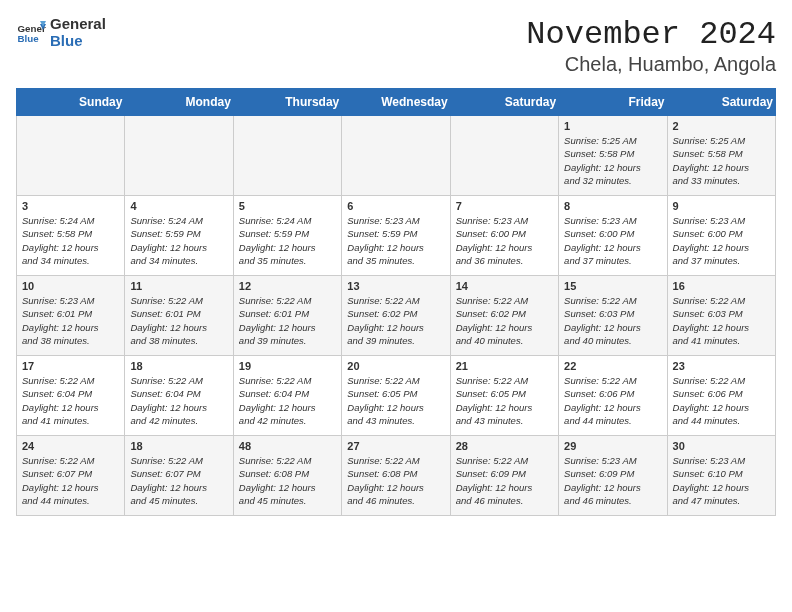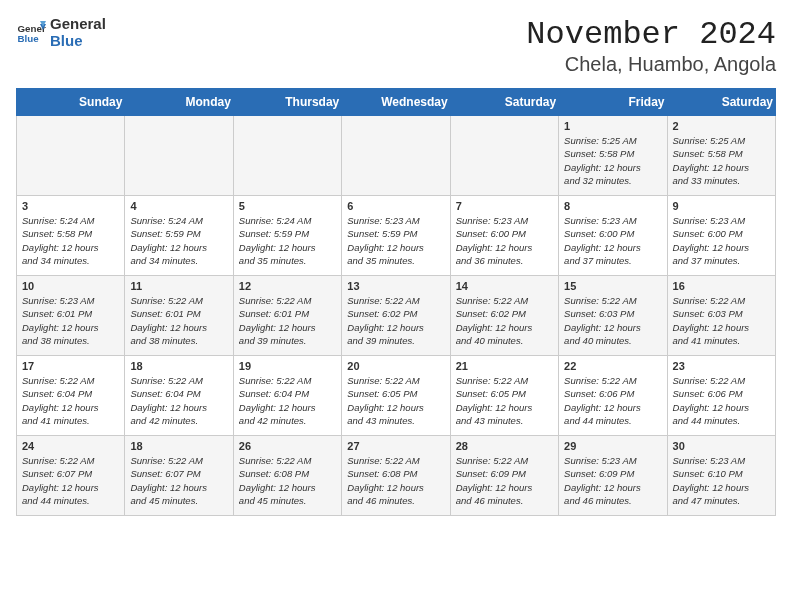--- a/index.html
+++ b/index.html
@@ -309,21 +309,21 @@
 and 44 minutes.</div>
         </td>
         <td>
           <span class="day-num">18</span>
           <div class="day-info" style="white-space: pre-line;">Sunrise: 5:22 AM
 Sunset: 6:07 PM
 Daylight: 12 hours
 and 45 minutes.</div>
         </td>
         <td>
-          <span class="day-num">26</span>
+          <span class="day-num">48</span>
           <div class="day-info" style="white-space: pre-line;">Sunrise: 5:22 AM
 Sunset: 6:08 PM
 Daylight: 12 hours
 and 45 minutes.</div>
         </td>
         <td>
           <span class="day-num">27</span>
           <div class="day-info" style="white-space: pre-line;">Sunrise: 5:22 AM
 Sunset: 6:08 PM
 Daylight: 12 hours

